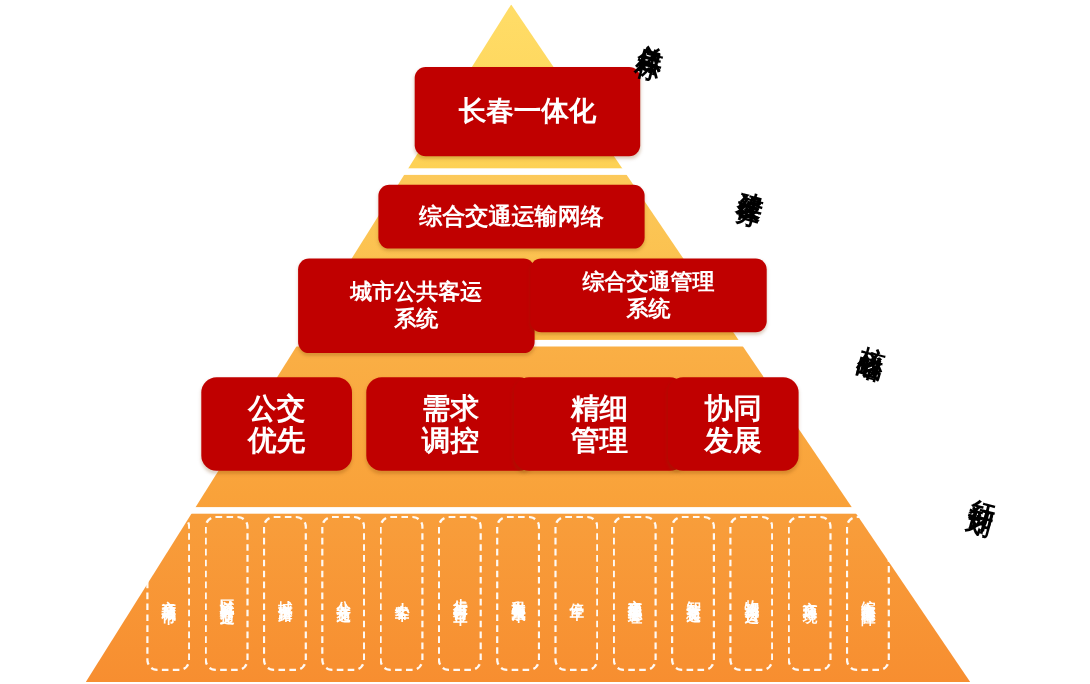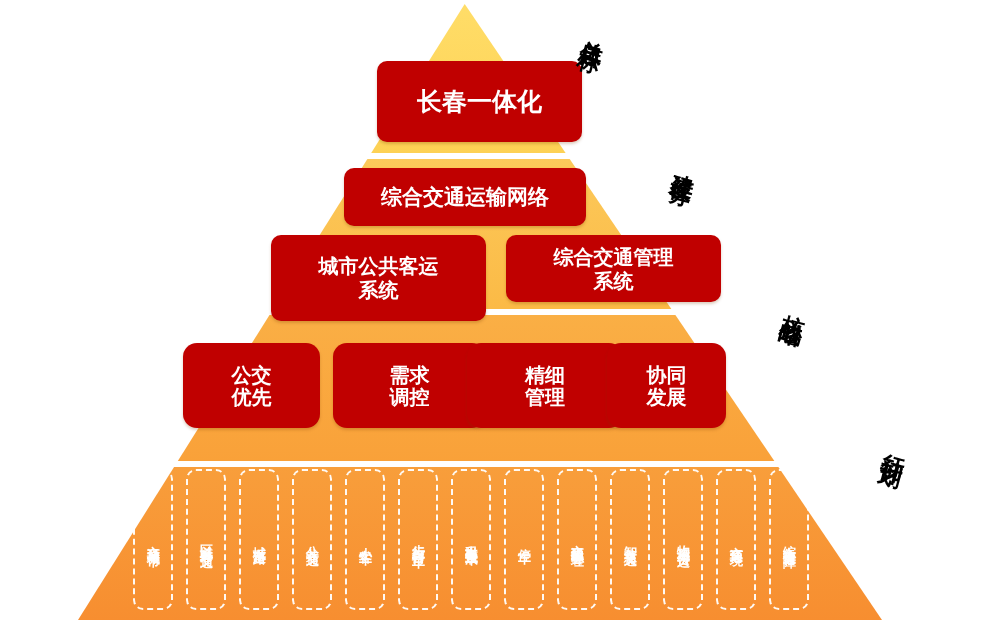--- a/index.html
+++ b/index.html
@@ -42,22 +42,22 @@
     flex-direction: column;
     align-items: center;
     justify-content: center;
     text-align: center;
     border-radius: 10px;
     box-shadow: 0 2px 3px rgba(120,60,0,0.25);
   }
   .lvl1 { left: 377px; top: 61px;  width: 205px; height: 81px; font-size: 25px; line-height: 1.32; }
   .lvl2-top   { left: 344px; top: 168px; width: 242px; height: 58px; font-size: 21px; }
   .lvl2-left  { left: 247px; top: 235px; width: 215px; height: 86px; font-size: 20px; line-height: 1.2; margin-left: 24px; }
-  .lvl2-right { left: 482px; top: 235px; width: 215px; height: 67px; font-size: 20px; line-height: 1.2; margin-left: 24px; }
-  .lvl3 { top: 343px; height: 85px; font-size: 20px; line-height: 1.1; border-radius: 14px; }
+  .lvl2-right { left: 482px; top: 235px; width: 215px; height: 67px; font-size: 20px; line-height: 1.2; }
+  .lvl3 { top: 343px; height: 85px; font-size: 26px; line-height: 1.1; border-radius: 14px; }
   .lvl3-1 { left: 183px; width: 137px; }
   .lvl3-2 { left: 333px; width: 153px; }
   .lvl3-3 { left: 467px; width: 156px; }
   .lvl3-4 { left: 607px; width: 119px; }
 
   .action-box {
     position: absolute;
     top: 469px;
     width: 40px;
     height: 141px;

